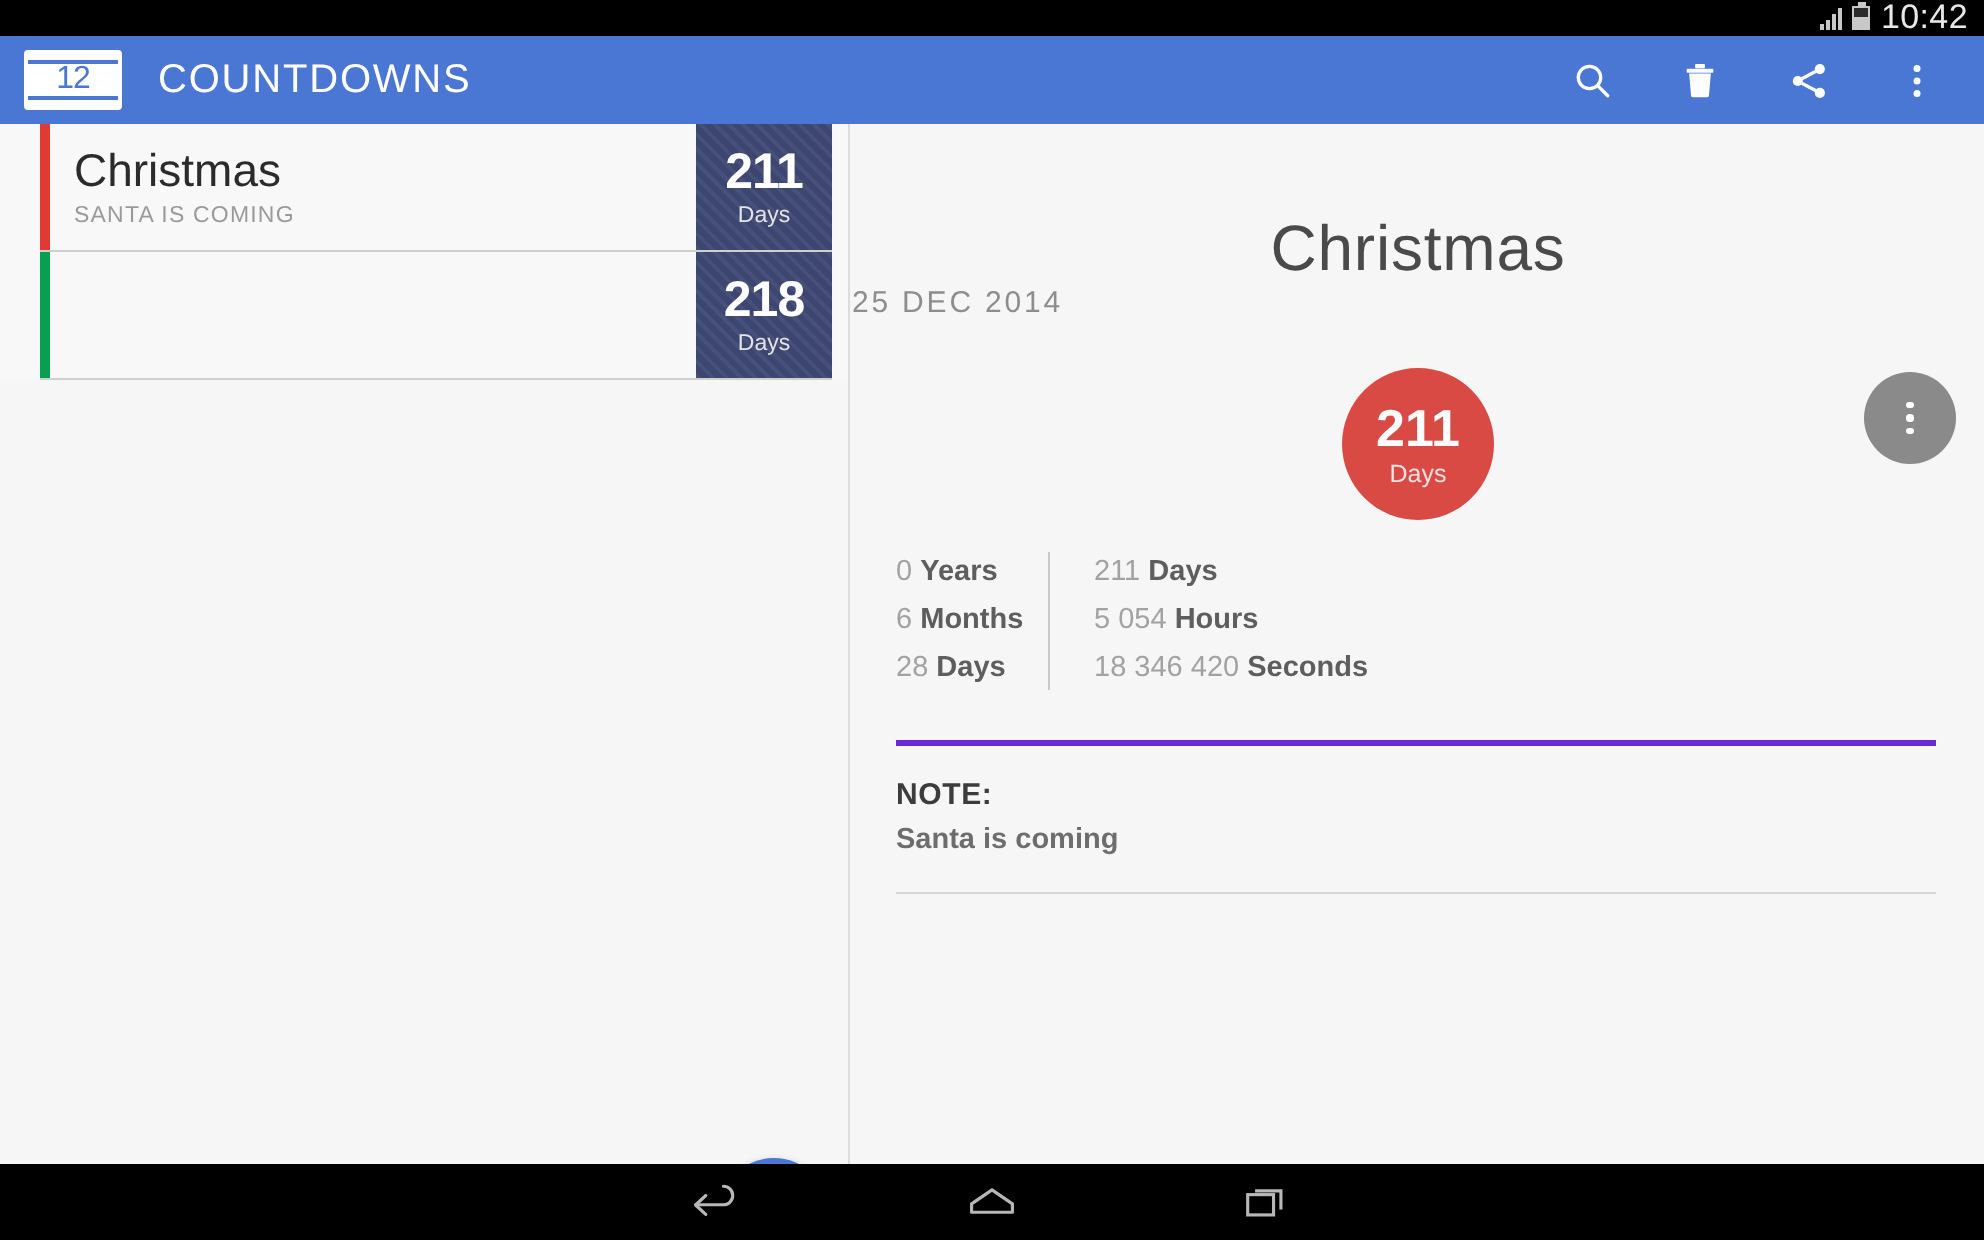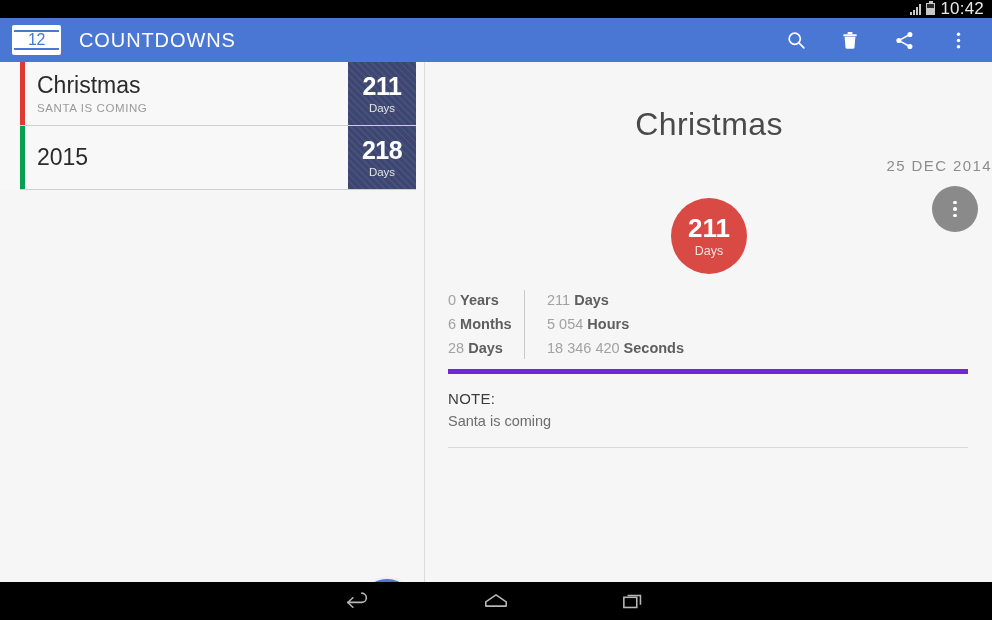--- a/index.html
+++ b/index.html
@@ -112,41 +112,41 @@
   
   .right-pane {
     position: absolute; top: 0; left: 426px; width: 566px; height: 520px;
     background: #f6f6f6;
   }
   .detail-title {
     text-align: center; margin-top: 44px; font-size: 32px;
     color: #4a4a4a; font-weight: 300; letter-spacing: .4px;
   }
   .detail-date {
-    text-align: right; margin-top: 14px; font-size: 15px;
+    text-align: left; font-size: 15px;
     color: #8d8d8d; letter-spacing: 1.4px; font-weight: 400;
   }
   .big-circle {
     width: 76px; height: 76px; border-radius: 50%; background: #d94a44;
     margin: 24px auto 0; display: flex; flex-direction: column;
     align-items: center; justify-content: center; color: #fff;
   }
   .bc-num { font-size: 26px; font-weight: 700; line-height: 1; }
   .bc-unit { font-size: 12.5px; margin-top: 3px; color: #f4e0df; }
 
   .mini-fab {
     position: absolute; right: 14px; top: 124px; width: 46px; height: 46px;
     border-radius: 50%; background: #8a8a8a; cursor: pointer;
     display: flex; flex-direction: column; align-items: center;
     justify-content: center; gap: 3px;
   }
   .mini-fab i { width: 3.5px; height: 3.5px; border-radius: 50%; background: #fff; display: block; }
 
   .section { margin: 0 24px 0 22px; padding-top: 16px; }
-  .section.note { border-top: 5px solid #6d28d9; margin-top: 10px; }
+  .section.note { border-top: 3px solid #6d28d9; margin-top: 25px; font-weight: bold; }
   .section.note-end { border-top: 1px solid #d8d8d8; margin-top: 18px; height: 1px; padding: 0; }
   .sec-head { font-size: 15px; color: #3c3c3c; letter-spacing: .3px; margin-bottom: 6px; }
   .remaining-grid { display: flex; }
   .rcol { display: flex; flex-direction: column; gap: 3px; }
   .rcol.left { width: 76px; }
   .rcol.right { padding-left: 22px; border-left: 1px solid #c9c9c9; }
   .rrow { font-size: 14.5px; line-height: 1.45; white-space: nowrap; }
   .rnum { color: #a2a2a2; }
   .runit { color: #5e5e5e; font-weight: 700; }
   .note-body { font-size: 14.5px; color: #6d6d6d; margin-top: 2px; }
@@ -227,21 +227,20 @@
           </div>
           <div class="badge">
             <span class="badge-num">211</span>
             <span class="badge-unit">Days</span>
           </div>
         </div>
 
         <div class="list-item">
           <div class="accent" style="background:#0a9e52"></div>
           <div class="li-text">
-            <div class="li-title">2015</div>
           </div>
           <div class="badge">
             <span class="badge-num">218</span>
             <span class="badge-unit">Days</span>
           </div>
         </div>
 
       </div>
 
       <div class="fab">

